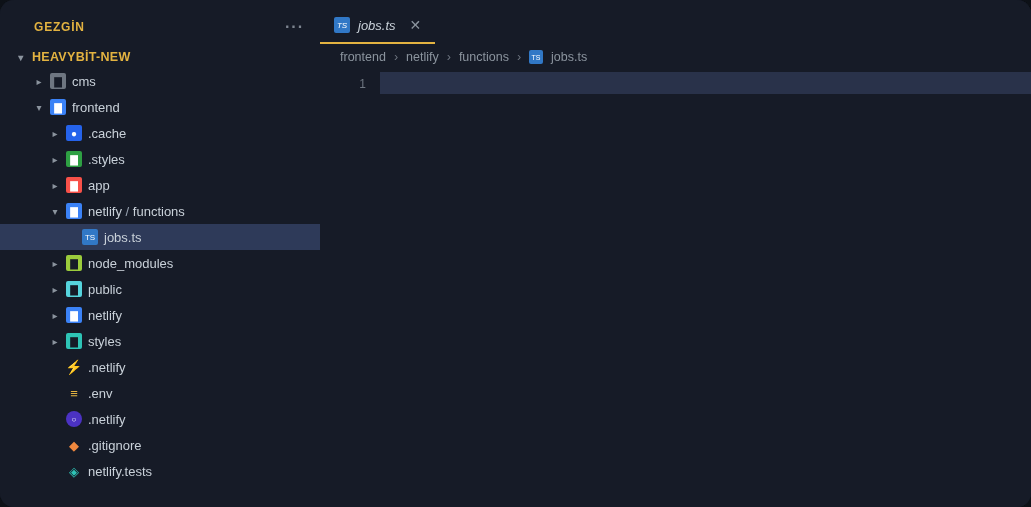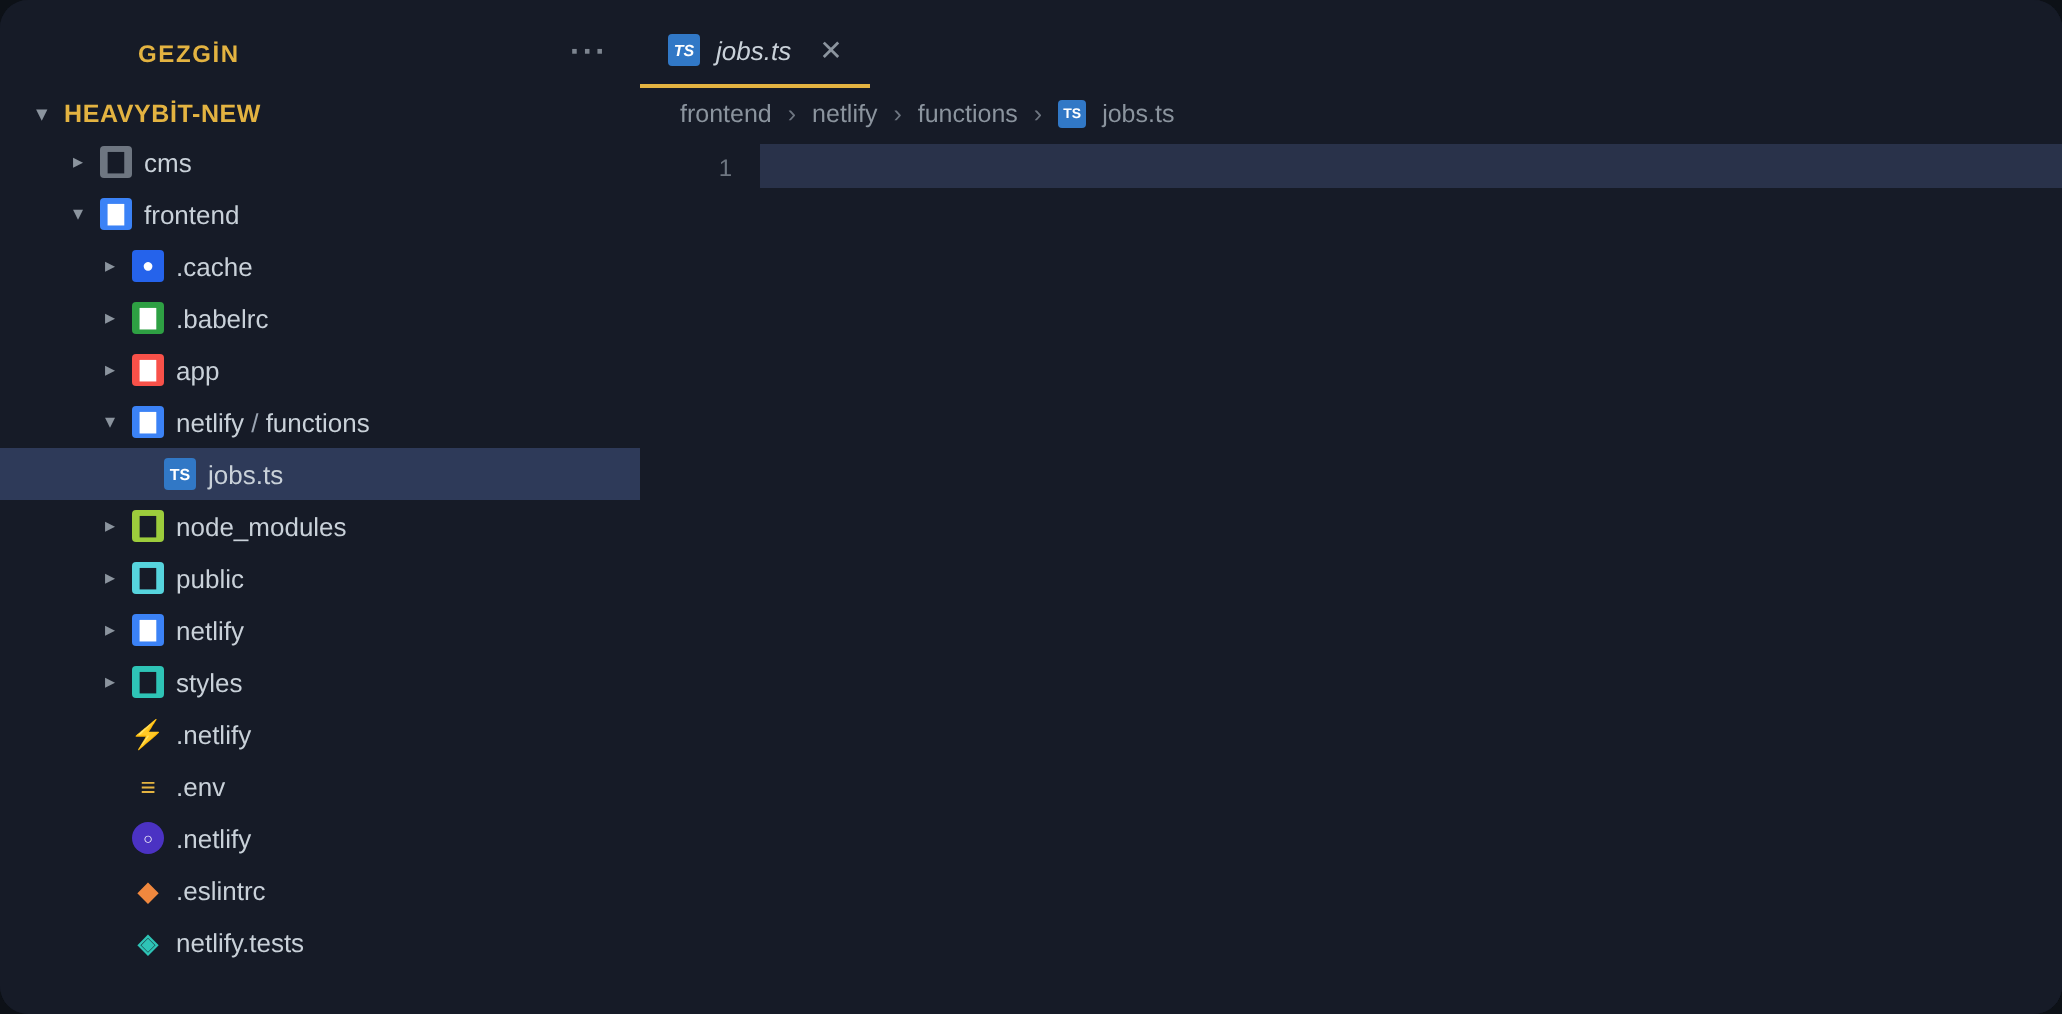--- a/index.html
+++ b/index.html
@@ -28,21 +28,20 @@
 }
 .sidebar-header {
   display: flex;
   align-items: center;
   justify-content: space-between;
   padding: 8px 16px 10px 34px;
   color: #e3b341;
   font-weight: 700;
   font-size: 12px;
   letter-spacing: 0.8px;
-  margin-left: 35px;
 }
 .dots { color: #7d8590; font-size: 16px; letter-spacing: 1px; }
 .project-root {
   display: flex;
   align-items: center;
   gap: 6px;
   padding: 4px 12px 4px 16px;
   color: #e3b341;
   font-weight: 700;
   font-size: 12.5px;
@@ -71,21 +70,21 @@
 }
 .chev.blank { visibility: hidden; }
 .icon {
   width: 16px;
   height: 16px;
   display: inline-flex;
   align-items: center;
   justify-content: center;
   border-radius: 2px;
   font-size: 10px;
-  font-weight: 700;
+  font-weight: 400;
 }
 .icon.folder-grey { background: #6e7681; color: #161b27; }
 .icon.folder-blue { background: #3b82f6; color: #fff; }
 .icon.dot-blue { background: #2563eb; color: #fff; }
 .icon.folder-green { background: #2ea043; color: #fff; }
 .icon.folder-red { background: #f85149; color: #fff; }
 .icon.folder-lime { background: #9ccc3c; color: #161b27; }
 .icon.folder-cyan { background: #56d4dd; color: #161b27; }
 .icon.folder-teal { background: #2ec4b6; color: #161b27; }
 .icon.file-ts { background: #3178c6; color: #fff; font-size: 8px; }
@@ -176,21 +175,21 @@
           <span class="label">frontend</span>
         </li>
         <li style="--indent: 50px;">
           <span class="chev">▸</span>
           <span class="icon dot-blue">●</span>
           <span class="label">.cache</span>
         </li>
         <li style="--indent: 50px;">
           <span class="chev">▸</span>
           <span class="icon folder-green">▇</span>
-          <span class="label">.babelrc</span>
+          <span class="label">.styles</span>
         </li>
         <li style="--indent: 50px;">
           <span class="chev">▸</span>
           <span class="icon folder-red">▇</span>
           <span class="label">app</span>
         </li>
         <li style="--indent: 50px;">
           <span class="chev">▾</span>
           <span class="icon folder-blue">▇</span>
           <span class="label">netlify <span class="dim">/</span> functions</span>
@@ -231,21 +230,21 @@
           <span class="label">.env</span>
         </li>
         <li style="--indent: 50px;">
           <span class="chev blank">▸</span>
           <span class="icon file-eslint">○</span>
           <span class="label">.netlify</span>
         </li>
         <li style="--indent: 50px;">
           <span class="chev blank">▸</span>
           <span class="icon file-git">◆</span>
-          <span class="label">.eslintrc</span>
+          <span class="label">.gitignore</span>
         </li>
         <li style="--indent: 50px;">
           <span class="chev blank">▸</span>
           <span class="icon file-netlify">◈</span>
           <span class="label">netlify.tests</span>
         </li>
       </ul>
   </div>
 
   <div class="editor">

